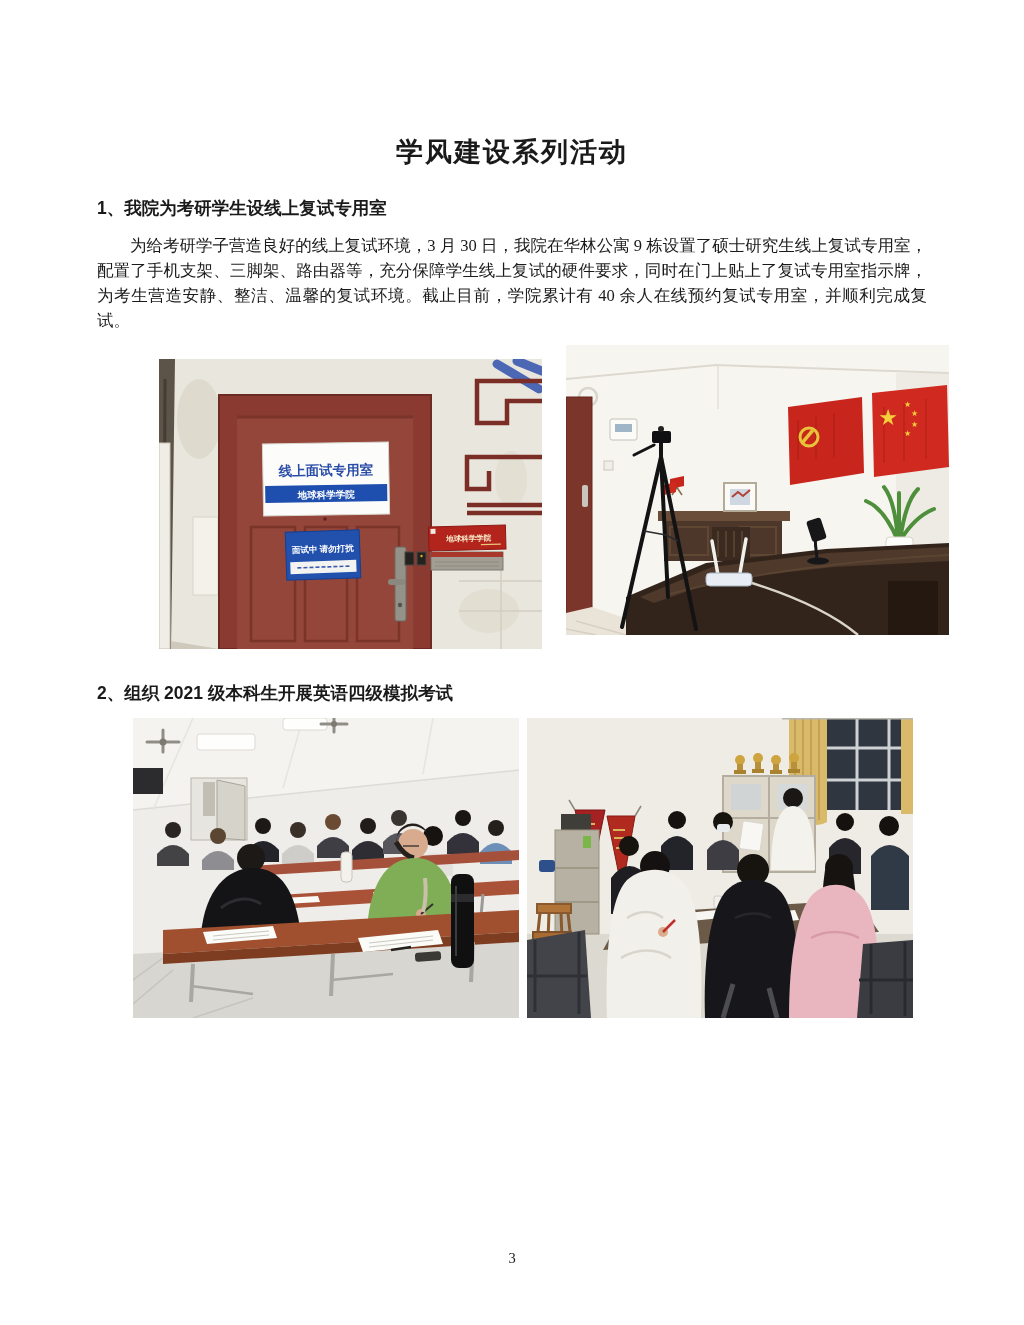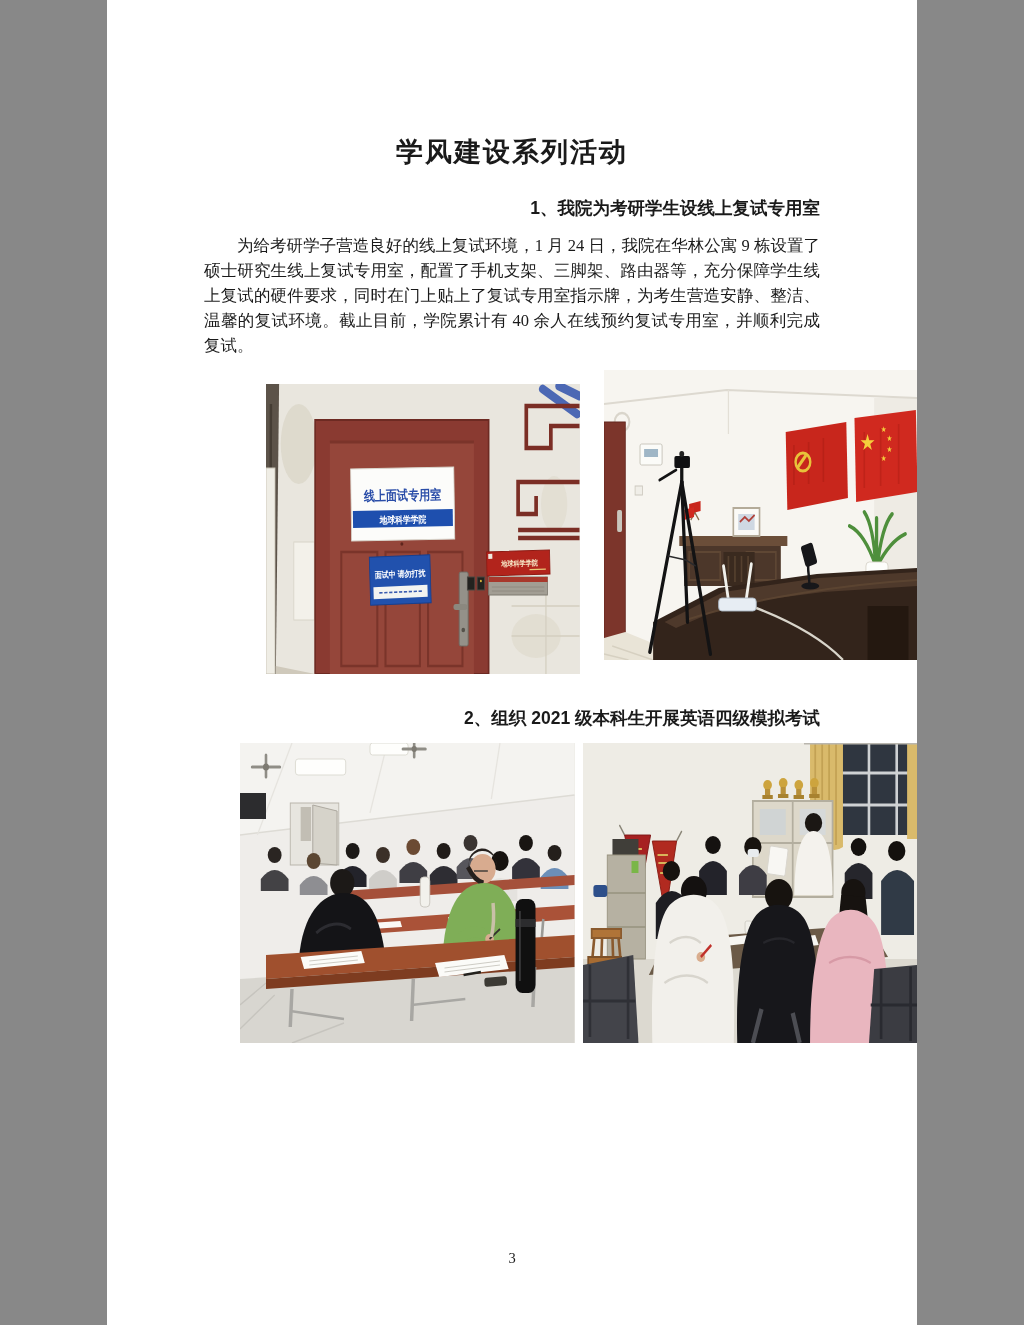--- a/index.html
+++ b/index.html
@@ -1,39 +1,38 @@
 <!DOCTYPE html>
 <html><head>
 <meta charset="utf-8">
 <style>
   html,body{margin:0;padding:0;background:#888;}
   .page{
     position:relative;
-    width:810px;height:1325px;
+    width:1024px;height:1325px;
     margin:0 auto;
     background:#ffffff;
     font-family:"Liberation Serif","DejaVu Serif",serif;
     color:#1a1a1a;
     overflow:hidden;
   }
   .doc-title{
     margin:0;
     padding-top:134px;
     text-align:center;
     font-family:"Liberation Sans","DejaVu Sans",sans-serif;
     font-size:27px;
     font-weight:bold;
     letter-spacing:2px;
   }
   .section-heading{
     margin:26px 97px 0 97px;
     font-family:"Liberation Sans","DejaVu Sans",sans-serif;
     font-size:17.5px;
     font-weight:bold;
-    text-align:right;
   }
   .para{
     margin:13px 97px 0 97px;
     font-size:16.5px;
     line-height:25px;
     text-align:justify;
     text-indent:2em;
   }
   .photo-row{display:flex;}
   .photo-row-1{margin:12px 0 0 145px;gap:10px;}
@@ -50,21 +49,21 @@
   }
 </style>
 </head>
 <body>
 
 <div class="page">
 
   <h1 class="doc-title">学风建设系列活动</h1>
 
   <h2 class="section-heading">1、我院为考研学生设线上复试专用室</h2>
-  <p class="para">为给考研学子营造良好的线上复试环境，1 月 24 日，我院在华林公寓 9 栋设置了硕士研究生线上复试专用室，配置了手机支架、三脚架、路由器等，充分保障学生线上复试的硬件要求，同时在门上贴上了复试专用室指示牌，为考生营造安静、整洁、温馨的复试环境。截止目前，学院累计有 40 余人在线预约复试专用室，并顺利完成复试。</p>
+  <p class="para">为给考研学子营造良好的线上复试环境，3 月 30 日，我院在华林公寓 9 栋设置了硕士研究生线上复试专用室，配置了手机支架、三脚架、路由器等，充分保障学生线上复试的硬件要求，同时在门上贴上了复试专用室指示牌，为考生营造安静、整洁、温馨的复试环境。截止目前，学院累计有 40 余人在线预约复试专用室，并顺利完成复试。</p>
 
   <div class="photo-row photo-row-1">
 
     <figure class="photo photo-1" style="margin:14px">
       <svg viewBox="0 0 383 290" preserveAspectRatio="none">
         <rect width="383" height="290" fill="#e9e6de"></rect>
         <ellipse cx="40" cy="60" rx="22" ry="40" fill="#d9d4c6" opacity="0.7"></ellipse>
         <ellipse cx="330" cy="252" rx="30" ry="22" fill="#ddd8ca" opacity="0.6"></ellipse>
         <ellipse cx="352" cy="120" rx="16" ry="28" fill="#e0dccf" opacity="0.7"></ellipse>
         <path d="M300 222 H383 M342 192 V290 M300 252 H383" stroke="#d3cec0" stroke-width="1.5" fill="none"></path>

